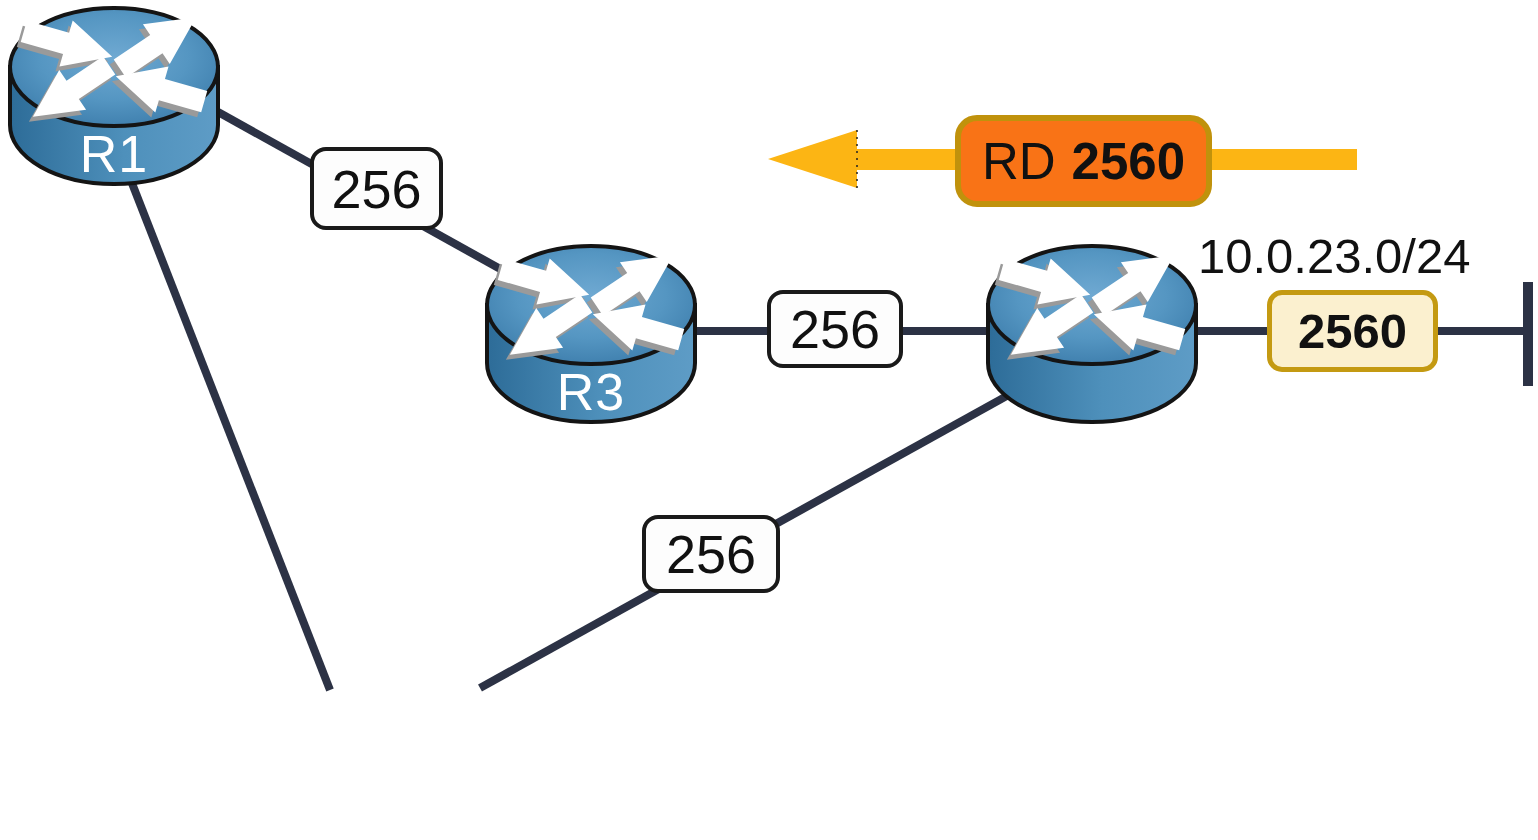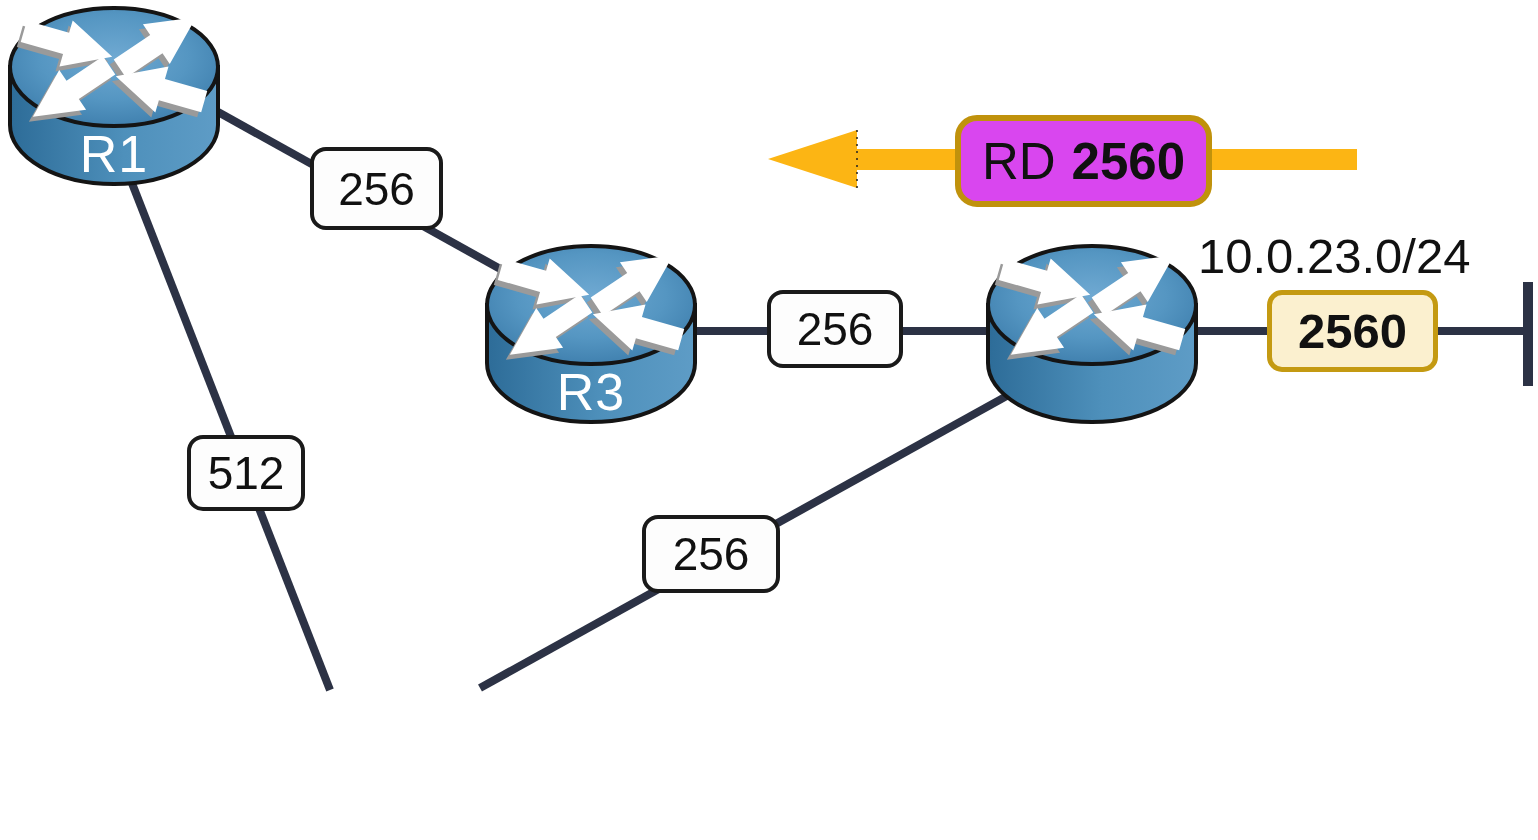--- a/index.html
+++ b/index.html
@@ -23,33 +23,33 @@
     user-select:none;
   }
 
   
   .metric-badge{
     position:absolute;
     background:#fdfdfd;
     border:4px solid #1a1a1a;
     border-radius:16px;
     display:flex;align-items:center;justify-content:center;
-    font-size:46px;color:#111111;
+    font-size:54px;color:#111111;
     box-sizing:border-box;
   }
   .mb-13{left:310px;top:147px;width:133px;height:83px;}
   .mb-12{left:187px;top:435px;width:118px;height:76px;}
   .mb-24{left:642px;top:515px;width:138px;height:78px;}
   .mb-34{left:767px;top:290px;width:136px;height:78px;}
 
   
   .rd-badge{
     position:absolute;
     left:955px;top:115px;width:257px;height:92px;
-    background:#d946ef;
+    background:#f97316;
     border:6px solid #c0920c;
     border-radius:22px;
     display:flex;align-items:center;justify-content:center;
     font-size:51px;color:#111111;
     box-sizing:border-box;
   }
   .rd-badge .rd-prefix{font-weight:normal;margin-right:16px;}
   .rd-badge .rd-value{font-weight:bold;}
 
   
@@ -141,21 +141,20 @@
     <div class="rlabel">R3</div>
   </div>
 
   <div class="router" style="left:984px;top:242px;">
     <svg viewBox="0 0 216 184">
         <use href="#routerSym"></use>
       </svg>
   </div>
 
   <div class="metric-badge mb-13">256</div>
-  <div class="metric-badge mb-12">512</div>
   <div class="metric-badge mb-24">256</div>
   <div class="metric-badge mb-34">256</div>
 
   <div class="rd-badge">
     <span class="rd-prefix">RD</span>
     <span class="rd-value">2560</span>
   </div>
 
   <div class="net-prefix">10.0.23.0/24</div>
   <div class="net-metric-badge">2560</div>

